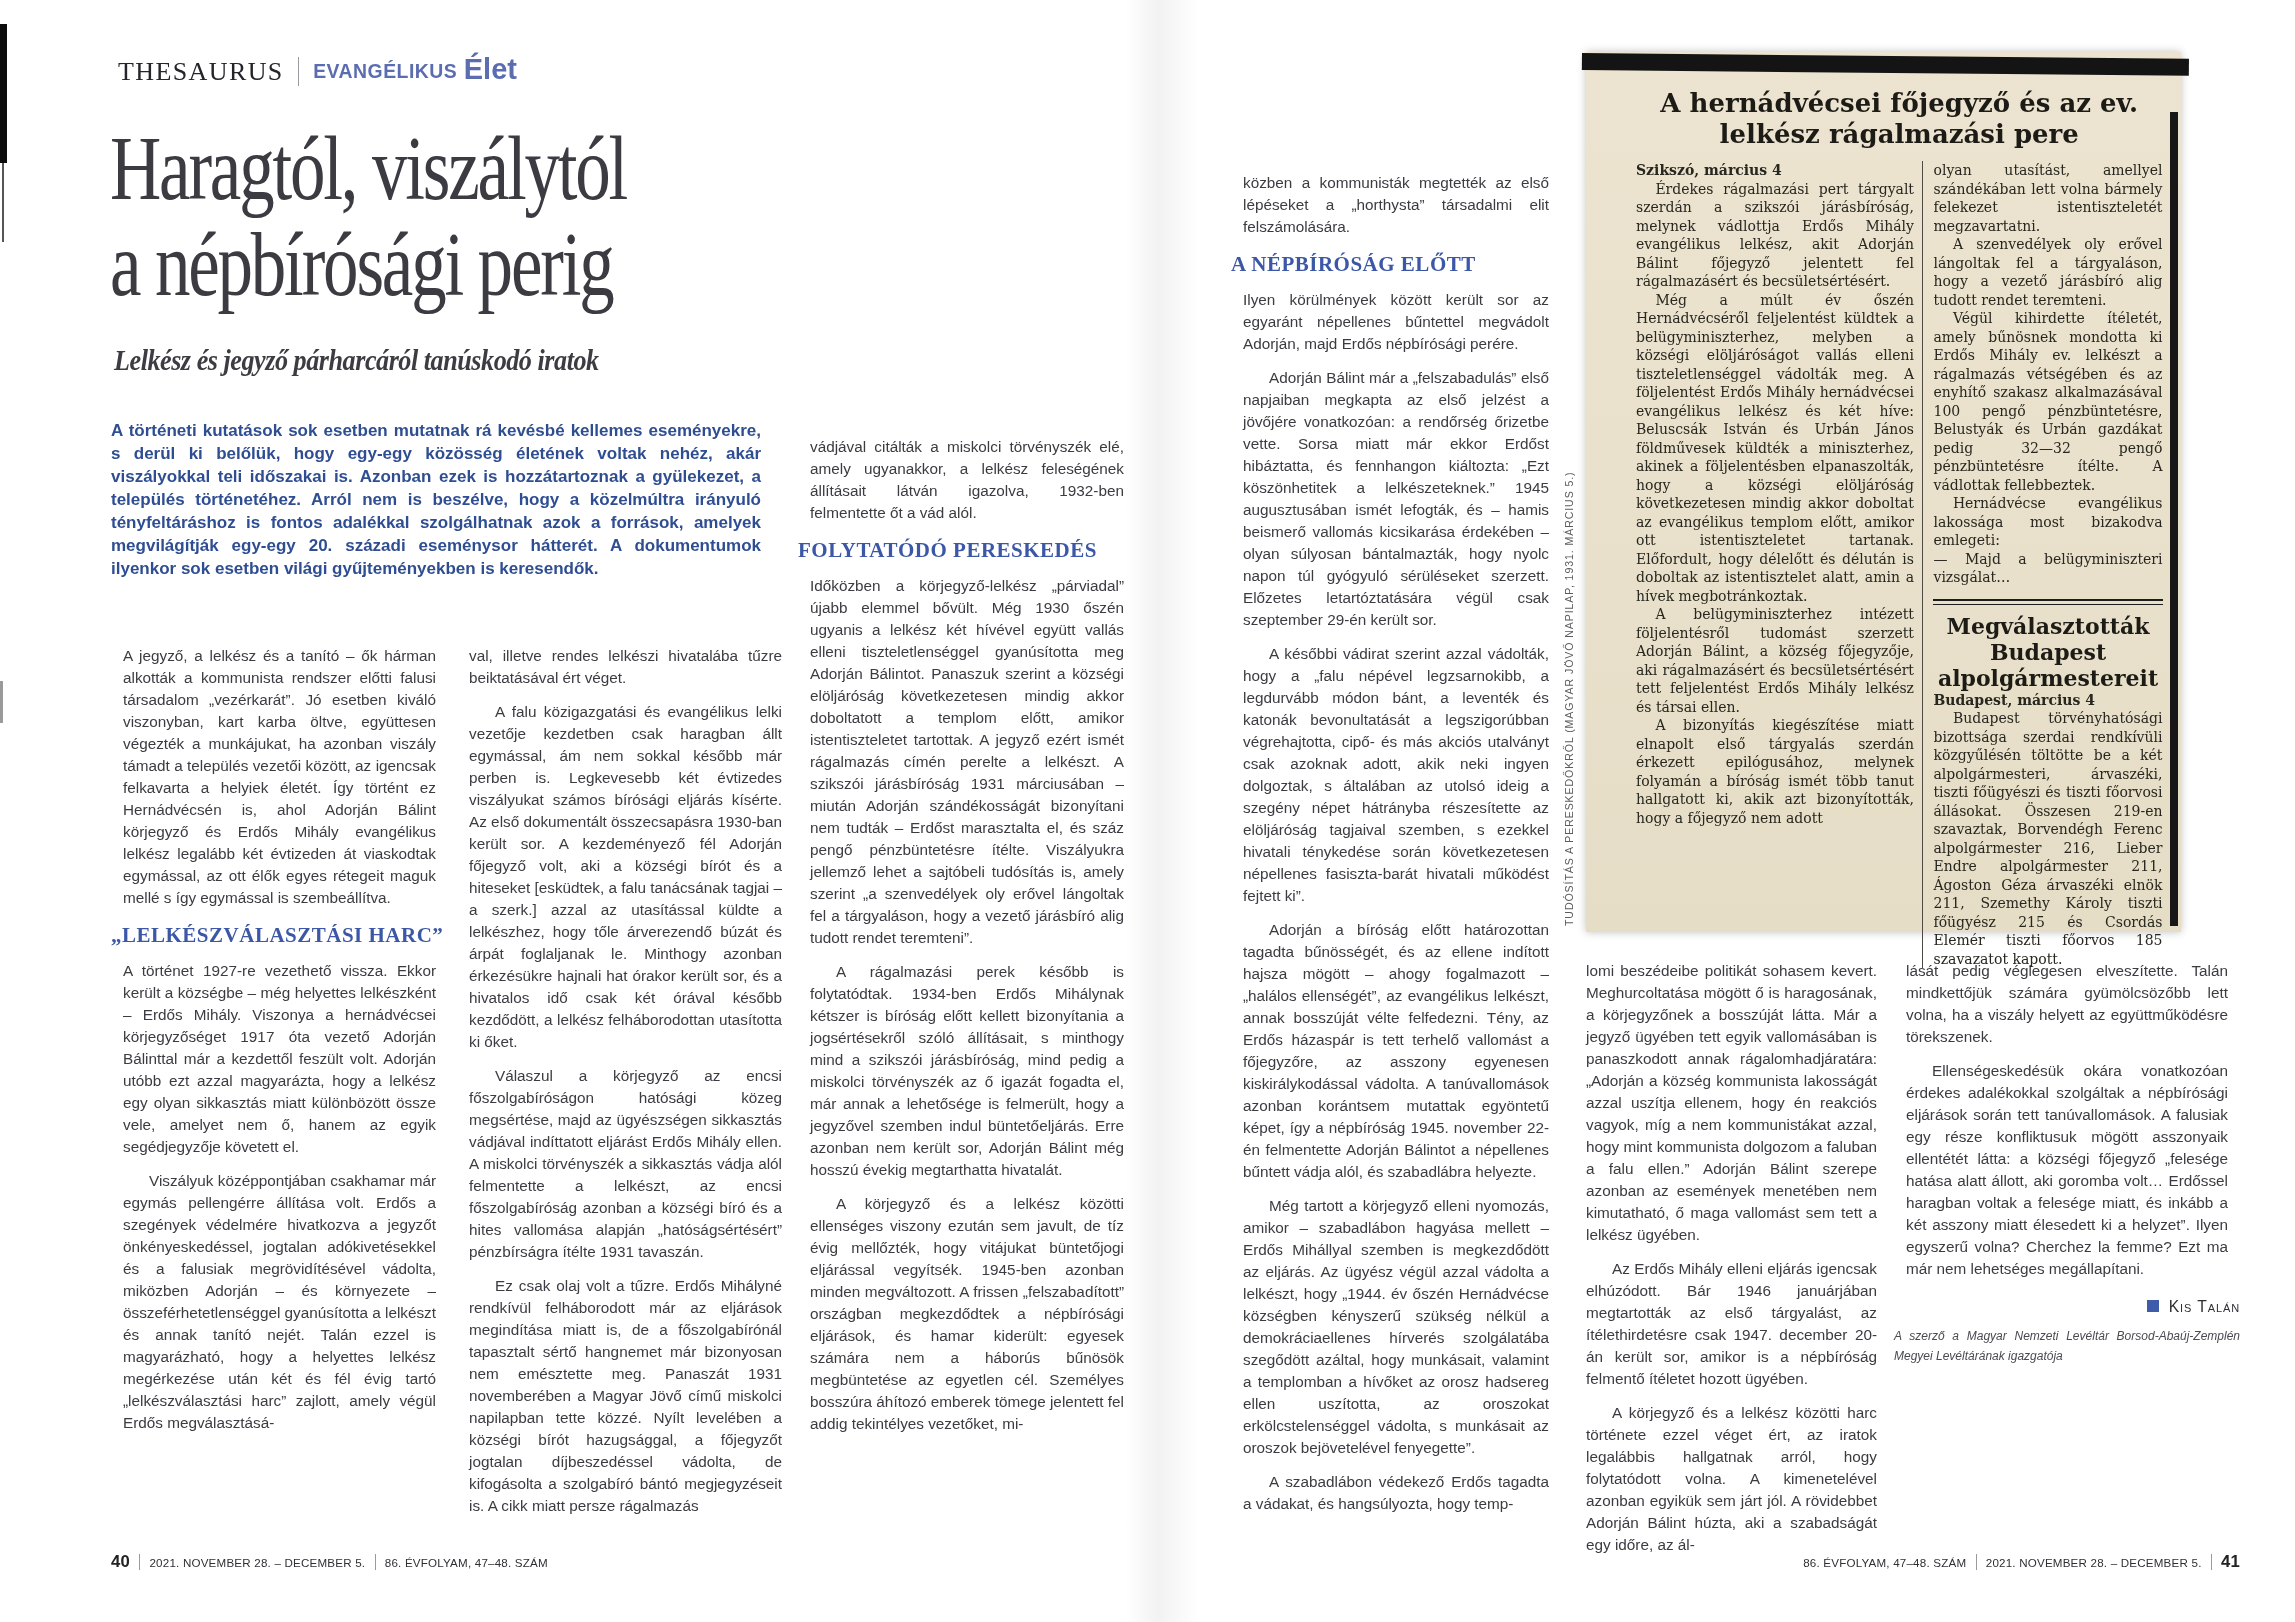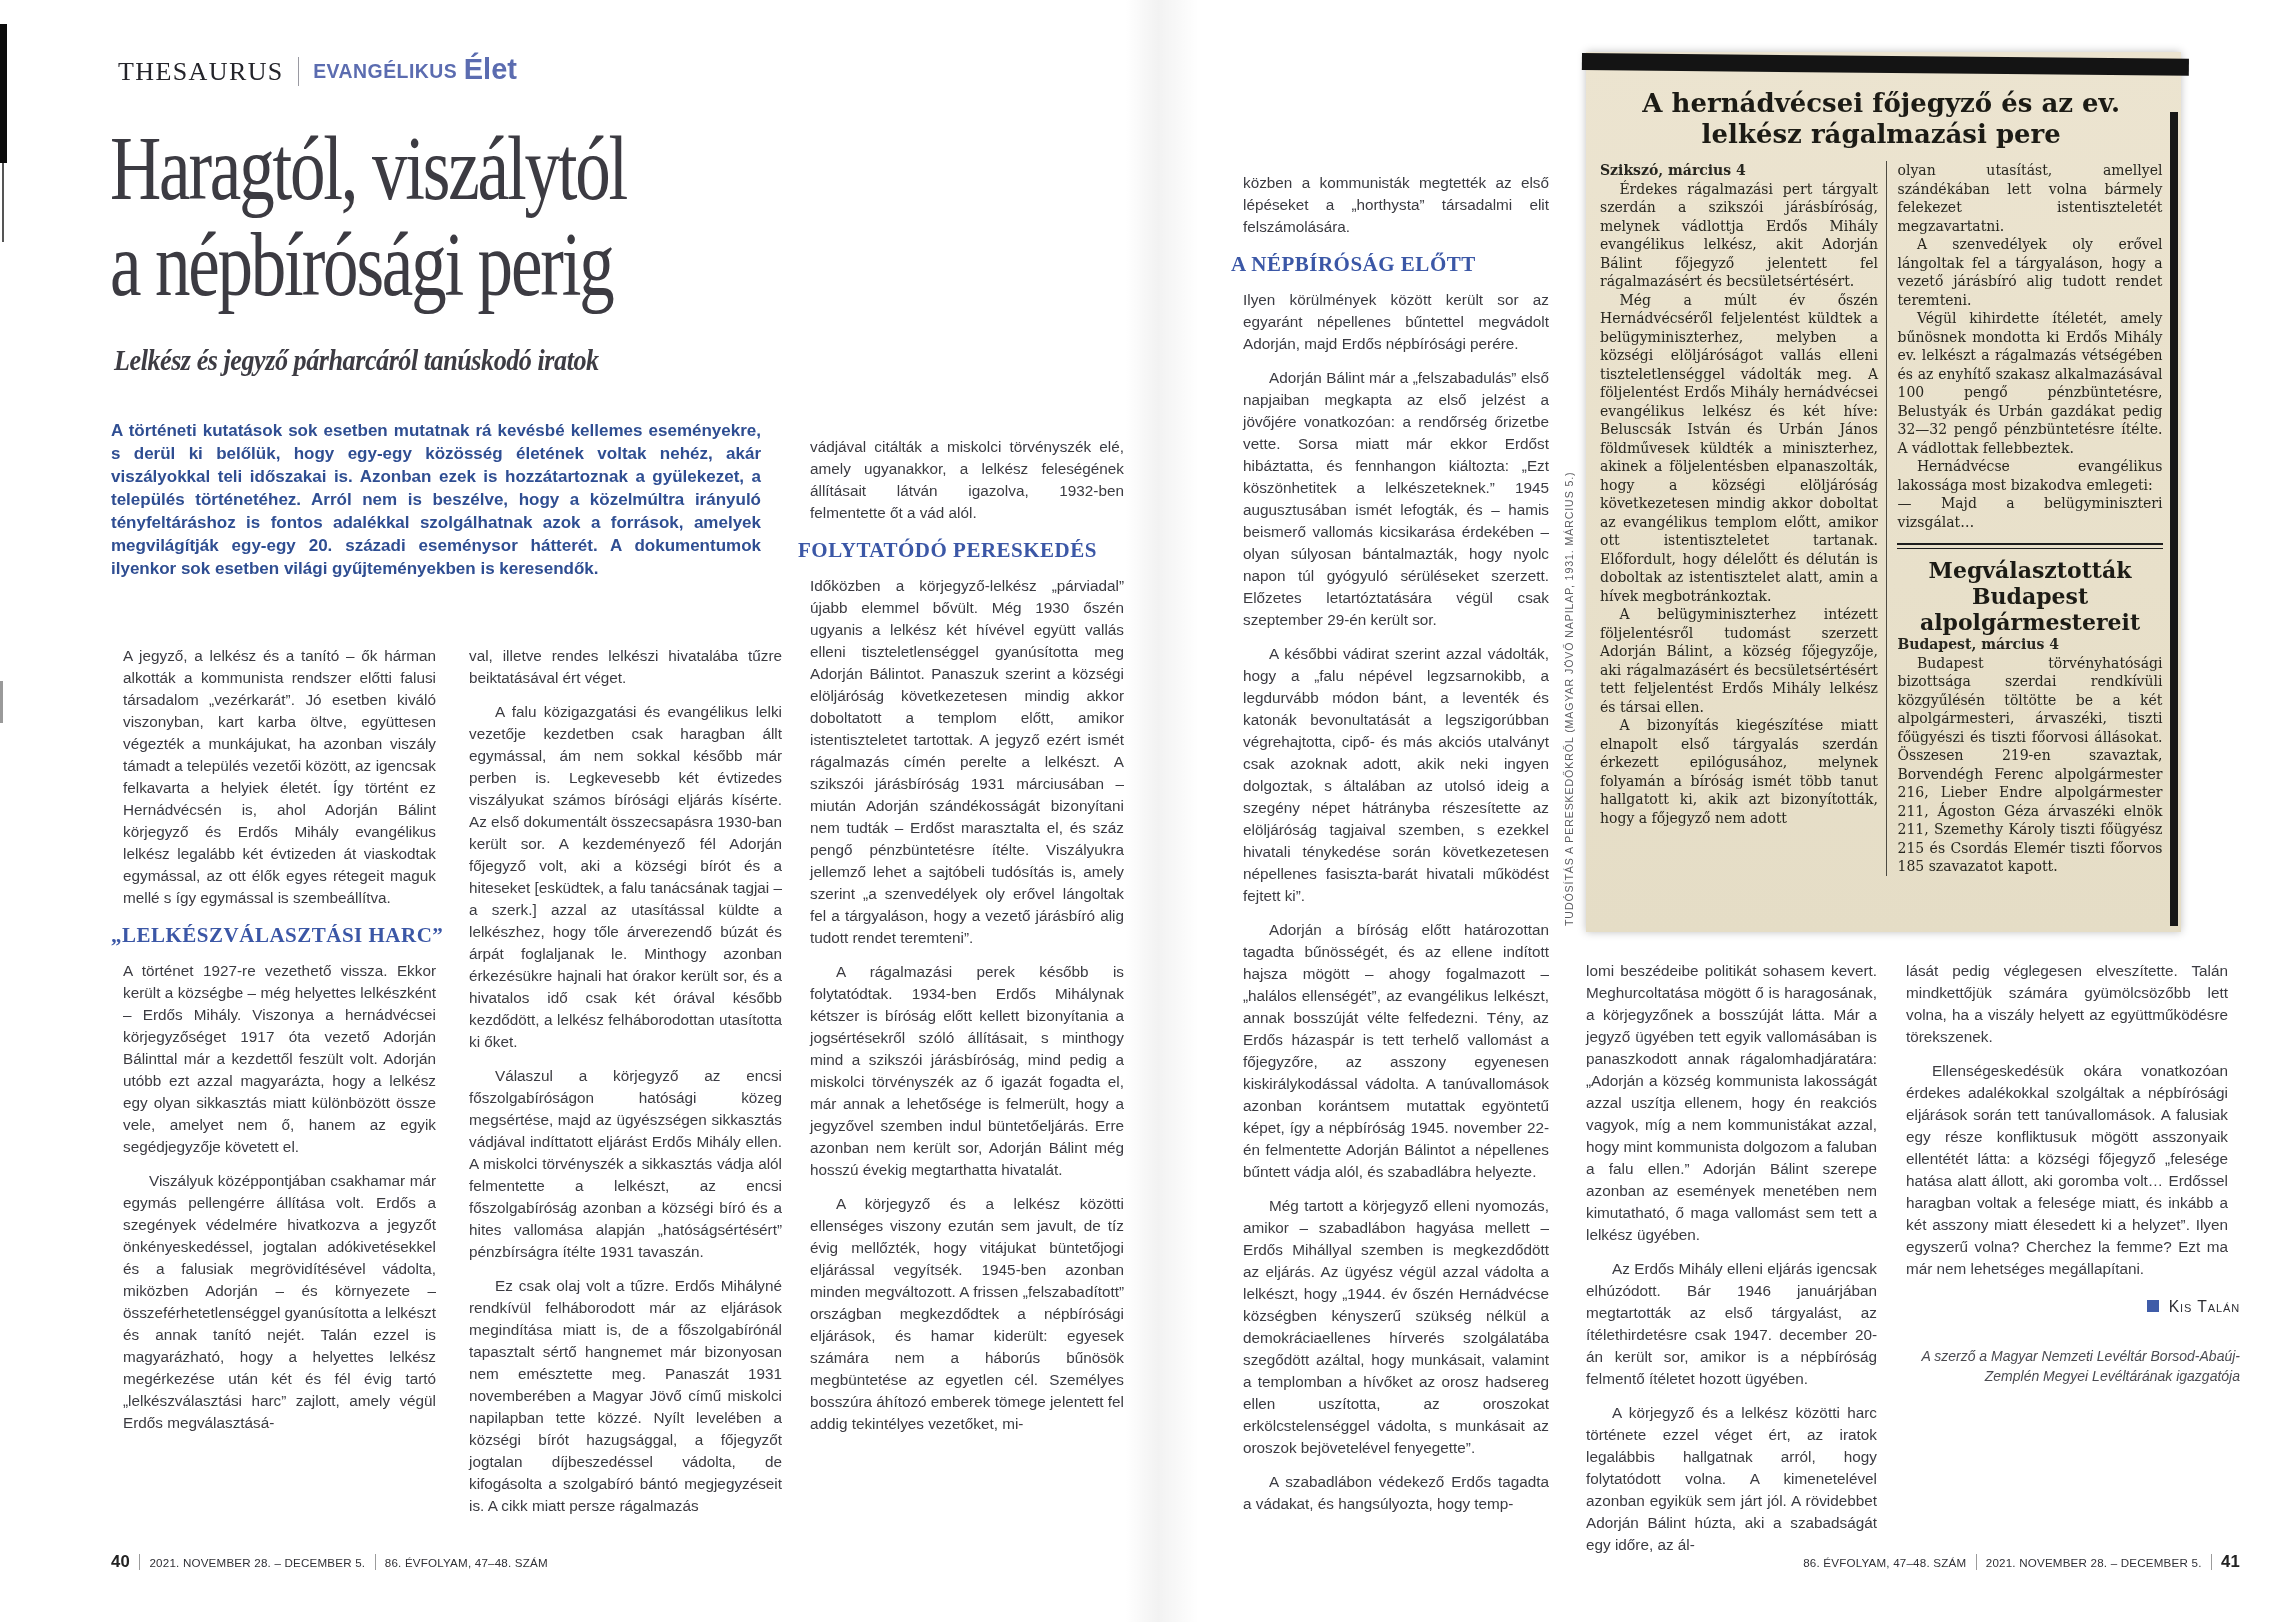--- a/index.html
+++ b/index.html
@@ -38,29 +38,29 @@
   .col-l1{left:111px;top:633px;width:337px;}
   .col-l2{left:457px;top:633px;width:337px;}
   .col-l3{left:798px;top:424px;width:338px;}
   .col-r1{left:1231px;top:160px;width:330px;}
   .col-r2{left:1574px;top:948px;width:315px;}
   .col-r3{left:1894px;top:948px;width:346px;}
   .cite{font-style:italic;}
   .byline{margin-top:15.7px;text-align:right;font-size:15.7px;letter-spacing:0.9px;color:#2e2e33;
     font-variant:small-caps;}
   .byline .bullet{display:inline-block;width:12px;height:12px;background:#3f5ca8;margin-right:9.3px;}
-  .credit{margin-top:28px;text-align:right;font-style:italic;font-size:14px;line-height:20.4px;color:#4a4a50;}
+  .credit{margin-top:8px;font-style:italic;font-size:12px;line-height:20.4px;color:#4a4a50;}
   
   .clipping{position:absolute;left:1586px;top:52px;width:595px;height:880px;
     background:linear-gradient(180deg,#ece4d0 0%,#e8e0ca 60%,#e5ddc6 100%);
     box-shadow:0 0 8.3px rgba(0,0,0,.25);font-family:"DejaVu Serif",serif;color:#27261f;}
   .clip-topband{position:absolute;left:-3.7px;top:0.9px;width:102%;height:16.7px;background:#141414;
     transform:rotate(.55deg);transform-origin:left top;}
   .clip-rightband{position:absolute;right:2.8px;top:60px;bottom:6.5px;width:8.3px;background:#171717;}
-  .clip-inner{padding:36px 18.5px 13px 14px;}
+  .clip-inner{padding:36px 18.5px 13px 14px;margin-left:36px;}
   .clip-headline{text-align:center;font-size:26px;line-height:31px;font-weight:bold;margin:0;color:#1c1b15;}
   .clip-cols{display:flex;margin-top:11px;}
   .clip-col1{width:278px;padding-right:8.3px;}
   .clip-col2{flex:1;border-left:0.9px solid #4c4a42;padding-left:10.2px;}
   .clipping p{font-size:14px;line-height:18.5px;text-align:justify;text-indent:19.4px;margin:0;}
   .clipping p.noindent{text-indent:0;}
   .clip-dateline{text-align:center;font-weight:bold;font-size:13px;margin-bottom:4.6px;text-indent:0!important;}
   .clip-divider{height:3.2px;border-top:2.3px solid #1d1d1d;border-bottom:0.9px solid #1d1d1d;margin:12px 0 8.3px 0;}
   .clip-headline2{text-align:center;font-size:22px;line-height:26px;font-weight:bold;margin:0;color:#1c1b15;}
   .clip-dateline2{text-align:right;font-weight:bold;font-size:12.5px;margin:3.7px 0 3.7px 0;text-indent:0!important;}

